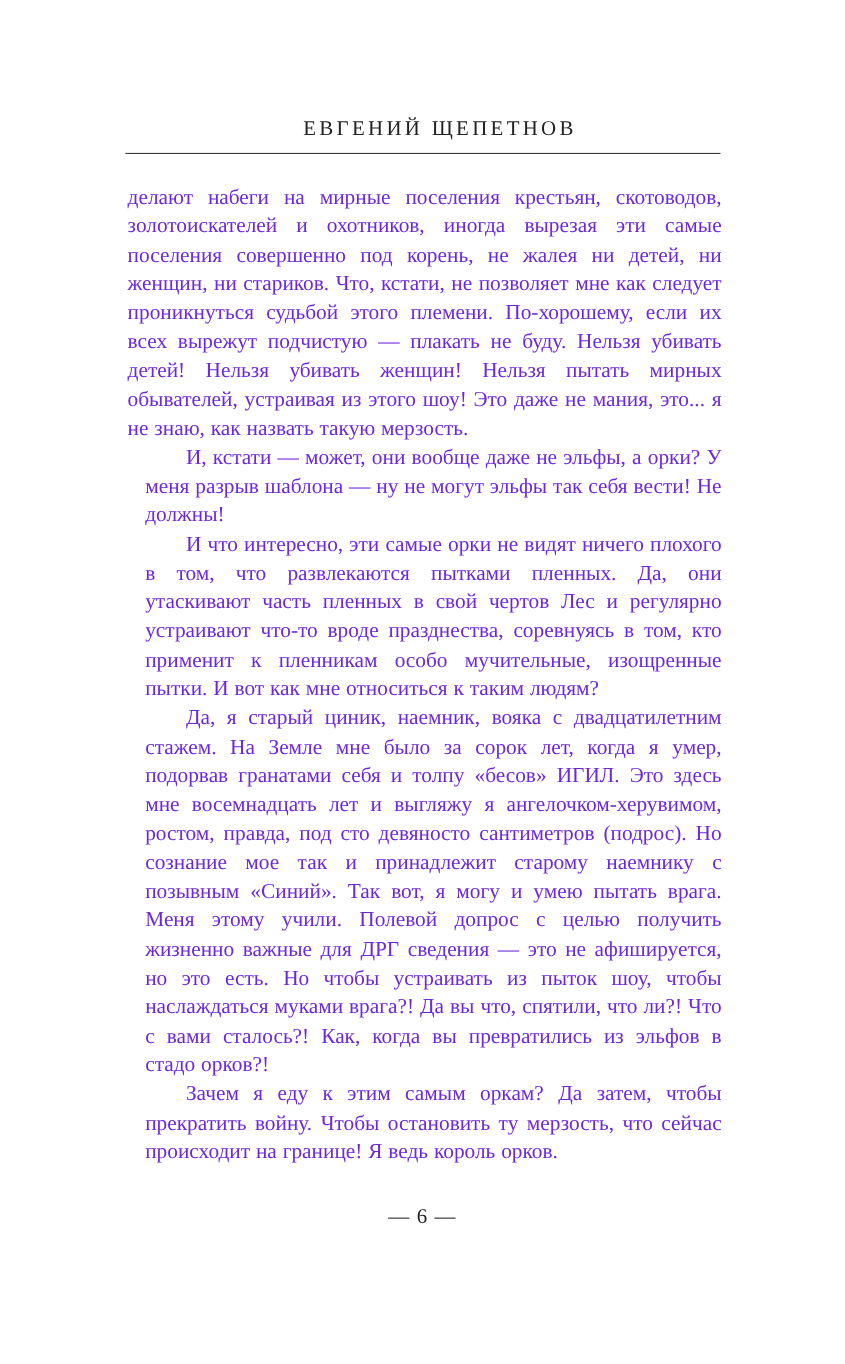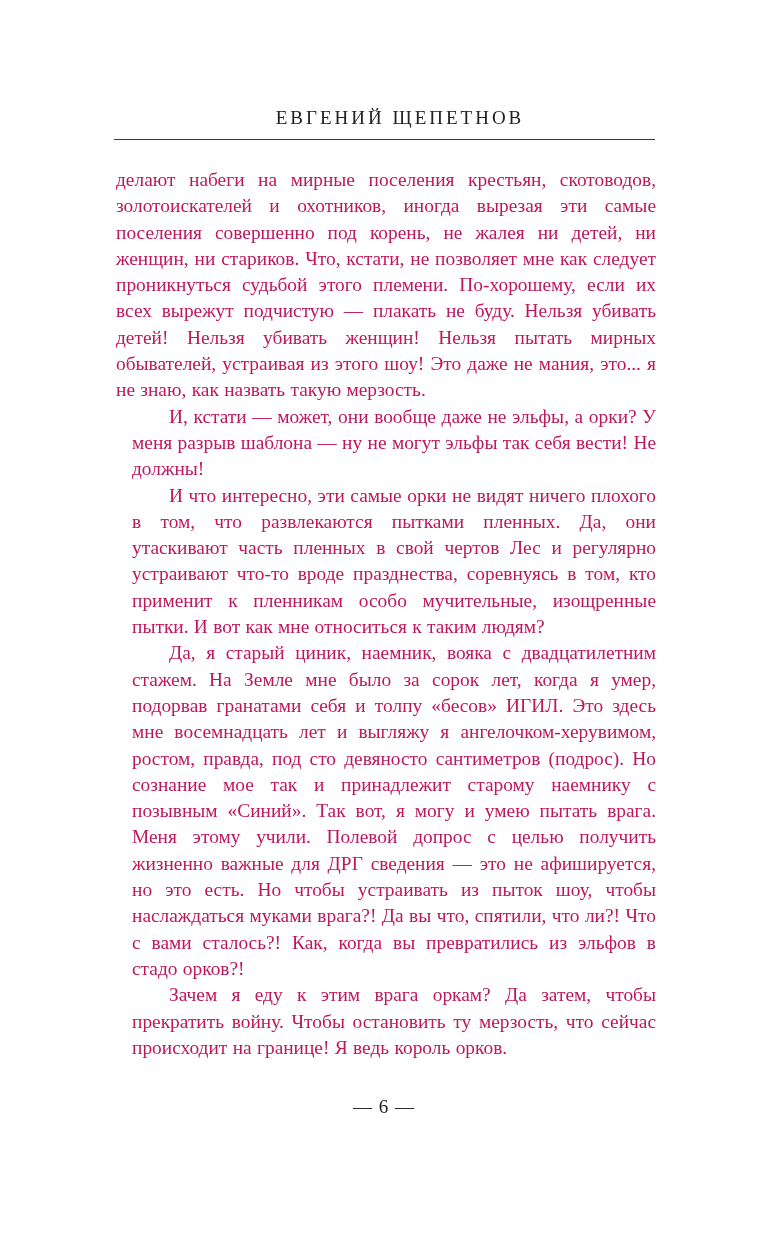--- a/index.html
+++ b/index.html
@@ -40,21 +40,21 @@
     top: 167px;
     left: 116px;
     width: 540px;
     font-size: 19.4px;
     line-height: 26.3px;
     text-align: justify;
     text-justify: inter-word;
     hyphens: auto;
     -webkit-hyphens: auto;
     word-spacing: 0.5px;
-    color: #be185d;
+    color: #6d28d9;
   }
   .body-text p {
     margin: 0;
     padding: 0;
   }
   .body-text p.indent {
     text-indent: 37px;
     margin-left: 16px;
   }
   .page-number {
@@ -75,18 +75,18 @@
 
   <div class="running-head">ЕВГЕНИЙ ЩЕПЕТНОВ</div>
 
   <div class="head-rule"></div>
 
   <div class="body-text">
       <p lang="ru">делают набеги на мирные поселения крестьян, скотоводов, золотоискателей и охотников, иногда вырезая эти самые поселения совершенно под корень, не жалея ни детей, ни женщин, ни стариков. Что, кстати, не позволяет мне как следует проникнуться судьбой этого племени. По-хорошему, если их всех вырежут подчистую — плакать не буду. Нельзя убивать детей! Нельзя убивать женщин! Нельзя пытать мирных обывателей, устраивая из этого шоу! Это даже не мания, это... я не знаю, как назвать такую мерзость.</p>
       <p lang="ru" class="indent">И, кстати — может, они вообще даже не эльфы, а орки? У меня разрыв шаблона — ну не могут эльфы так себя вести! Не должны!</p>
       <p lang="ru" class="indent">И что интересно, эти самые орки не видят ничего плохого в том, что развлекаются пытками пленных. Да, они утаскивают часть пленных в свой чертов Лес и регулярно устраивают что-то вроде празднества, соревнуясь в том, кто применит к пленникам особо мучительные, изощренные пытки. И вот как мне относиться к таким людям?</p>
       <p lang="ru" class="indent">Да, я старый циник, наемник, вояка с двадцатилетним стажем. На Земле мне было за сорок лет, когда я умер, подорвав гранатами себя и толпу «бесов» ИГИЛ. Это здесь мне восемнадцать лет и выгляжу я ангелочком-херувимом, ростом, правда, под сто девяносто сантиметров (подрос). Но сознание мое так и принадлежит старому наемнику с позывным «Синий». Так вот, я могу и умею пытать врага. Меня этому учили. Полевой допрос с целью получить жизненно важные для ДРГ сведения — это не афишируется, но это есть. Но чтобы устраивать из пыток шоу, чтобы наслаждаться муками врага?! Да вы что, спятили, что ли?! Что с вами сталось?! Как, когда вы превратились из эльфов в стадо орков?!</p>
-      <p lang="ru" class="indent">Зачем я еду к этим врага оркам? Да затем, чтобы прекратить войну. Чтобы остановить ту мерзость, что сейчас происходит на границе! Я ведь король орков.</p>
+      <p lang="ru" class="indent">Зачем я еду к этим самым оркам? Да затем, чтобы прекратить войну. Чтобы остановить ту мерзость, что сейчас происходит на границе! Я ведь король орков.</p>
     </div>
 
   <div class="page-number">— 6 —</div>
 
 </div>
 
 </body></html>

